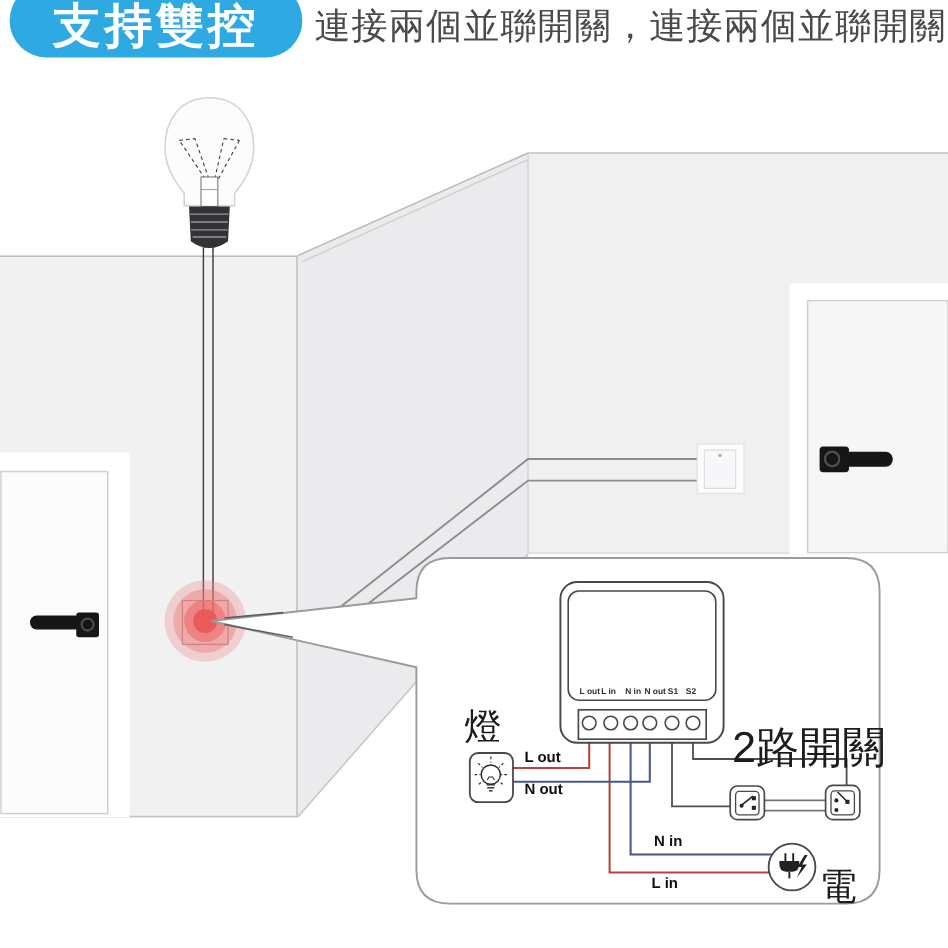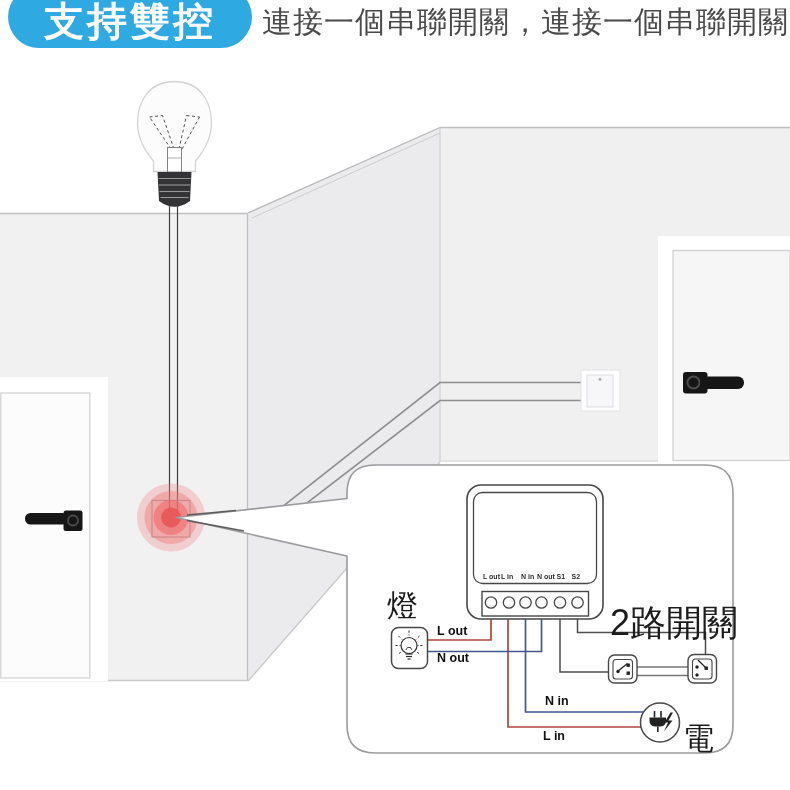--- a/index.html
+++ b/index.html
@@ -199,21 +199,21 @@
           <line x1="657.8" y1="726.5" x2="657.8" y2="732" stroke="#222222" stroke-width="1.6"></line>
         </g>
         <polygon points="670.5,712.5 664.5,722.5 668,722.5 664,731.5 672.5,720.5 668.5,720.5 673,712.5" fill="#222222"></polygon>
       </g>
     </g>
   </svg>
 
   <div class="badge">
     <span>支持雙控</span>
   </div>
-  <div class="subtitle">連接一個串聯開關，連接一個串聯開關</div>
+  <div class="subtitle">連接兩個並聯開關，連接兩個並聯開關</div>
 
   <div class="cjk-label lamp-label">燈</div>
   <div class="cjk-label twoway-label">2路開關</div>
   <div class="cjk-label power-label">電</div>
 
   <div class="wire-label wl-lout">L out</div>
   <div class="wire-label wl-nout">N out</div>
   <div class="wire-label wl-nin">N in</div>
   <div class="wire-label wl-lin">L in</div>
 

